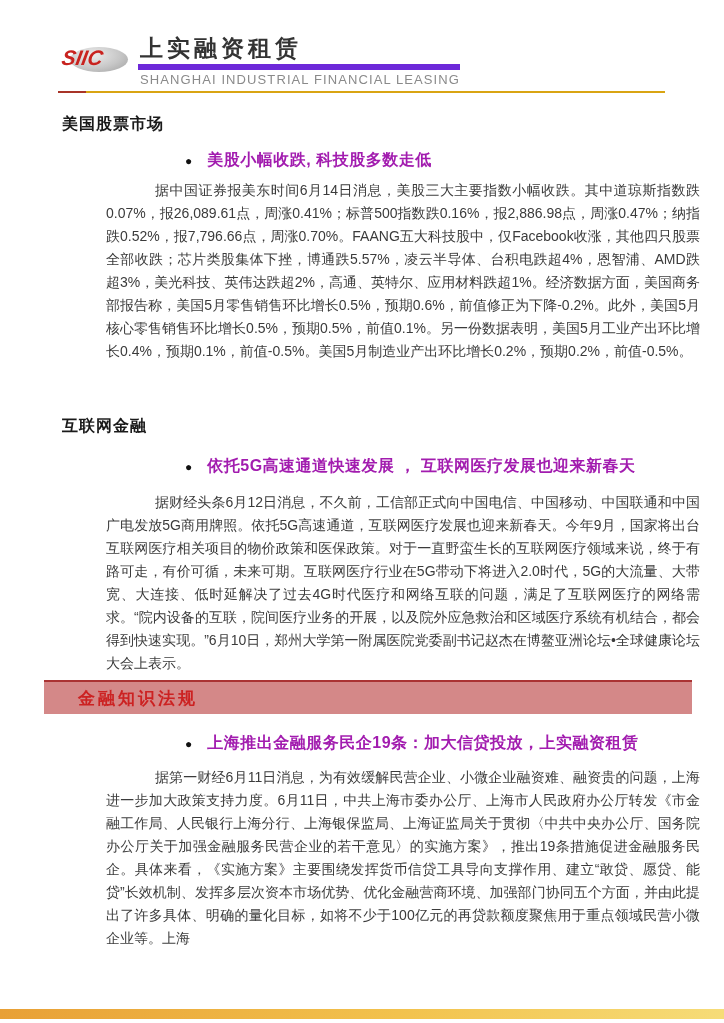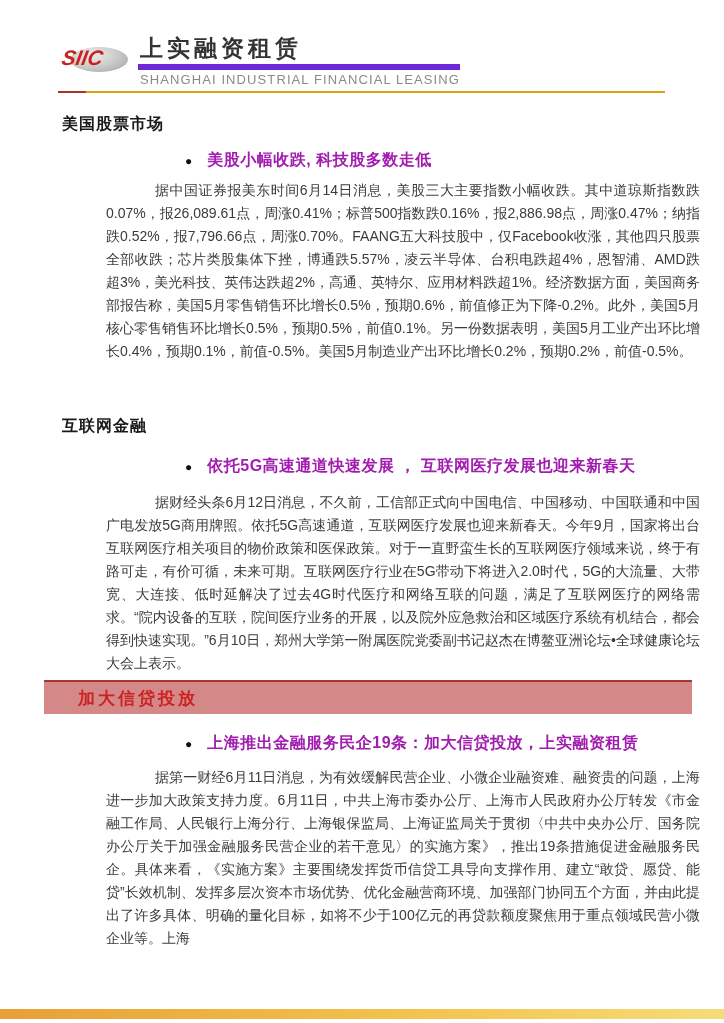--- a/index.html
+++ b/index.html
@@ -74,21 +74,21 @@
   <div class="para" id="para-us">据中国证券报美东时间6月14日消息，美股三大主要指数小幅收跌。其中道琼斯指数跌0.07%，报26,089.61点，周涨0.41%；标普500指数跌0.16%，报2,886.98点，周涨0.47%；纳指跌0.52%，报7,796.66点，周涨0.70%。FAANG五大科技股中，仅Facebook收涨，其他四只股票全部收跌；芯片类股集体下挫，博通跌5.57%，凌云半导体、台积电跌超4%，恩智浦、AMD跌超3%，美光科技、英伟达跌超2%，高通、英特尔、应用材料跌超1%。经济数据方面，美国商务部报告称，美国5月零售销售环比增长0.5%，预期0.6%，前值修正为下降-0.2%。此外，美国5月核心零售销售环比增长0.5%，预期0.5%，前值0.1%。另一份数据表明，美国5月工业产出环比增长0.4%，预期0.1%，前值-0.5%。美国5月制造业产出环比增长0.2%，预期0.2%，前值-0.5%。</div>
 
   <div class="section-title" id="title-internet">互联网金融</div>
   <div class="bullet-row" id="bullet-internet">
     <span class="bullet-glyph">●</span>
     <span class="bullet-title">依托5G高速通道快速发展 ， 互联网医疗发展也迎来新春天</span>
   </div>
   <div class="para" id="para-internet">据财经头条6月12日消息，不久前，工信部正式向中国电信、中国移动、中国联通和中国广电发放5G商用牌照。依托5G高速通道，互联网医疗发展也迎来新春天。今年9月，国家将出台互联网医疗相关项目的物价政策和医保政策。对于一直野蛮生长的互联网医疗领域来说，终于有路可走，有价可循，未来可期。互联网医疗行业在5G带动下将进入2.0时代，5G的大流量、大带宽、大连接、低时延解决了过去4G时代医疗和网络互联的问题，满足了互联网医疗的网络需求。“院内设备的互联，院间医疗业务的开展，以及院外应急救治和区域医疗系统有机结合，都会得到快速实现。”6月10日，郑州大学第一附属医院党委副书记赵杰在博鳌亚洲论坛•全球健康论坛大会上表示。</div>
 
   <div class="banner">
-    <span class="banner-title">加大信贷投放</span>
+    <span class="banner-title">金融知识法规</span>
   </div>
   <div class="bullet-row" id="bullet-reg">
     <span class="bullet-glyph">●</span>
     <span class="bullet-title">上海推出金融服务民企19条：加大信贷投放，上实融资租赁</span>
   </div>
   <div class="para" id="para-reg">据第一财经6月11日消息，为有效缓解民营企业、小微企业融资难、融资贵的问题，上海进一步加大政策支持力度。6月11日，中共上海市委办公厅、上海市人民政府办公厅转发《市金融工作局、人民银行上海分行、上海银保监局、上海证监局关于贯彻〈中共中央办公厅、国务院办公厅关于加强金融服务民营企业的若干意见〉的实施方案》，推出19条措施促进金融服务民企。具体来看，《实施方案》主要围绕发挥货币信贷工具导向支撑作用、建立“敢贷、愿贷、能贷”长效机制、发挥多层次资本市场优势、优化金融营商环境、加强部门协同五个方面，并由此提出了许多具体、明确的量化目标，如将不少于100亿元的再贷款额度聚焦用于重点领域民营小微企业等。上海</div>
 
   <div class="footer-bar"></div>
 
 </div>

